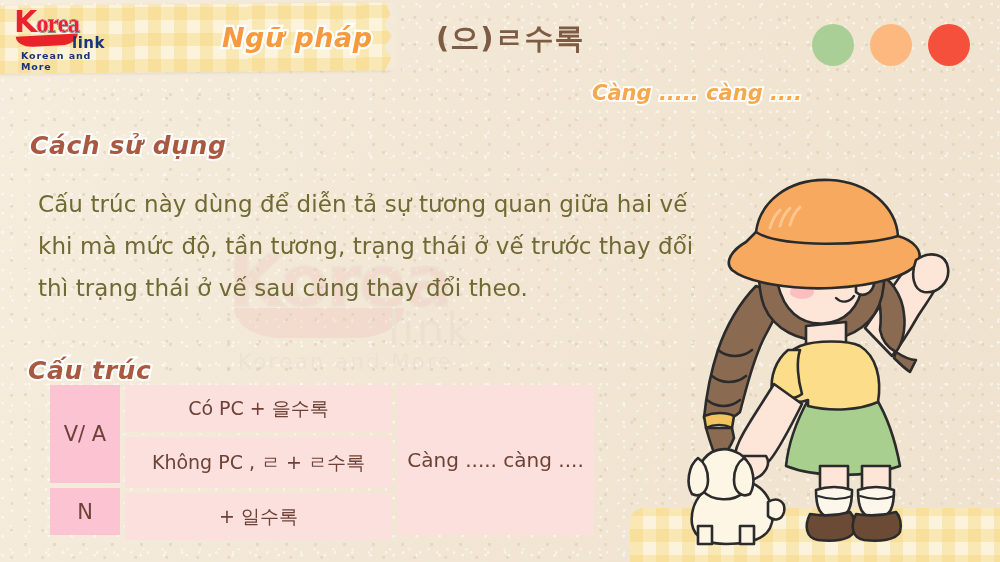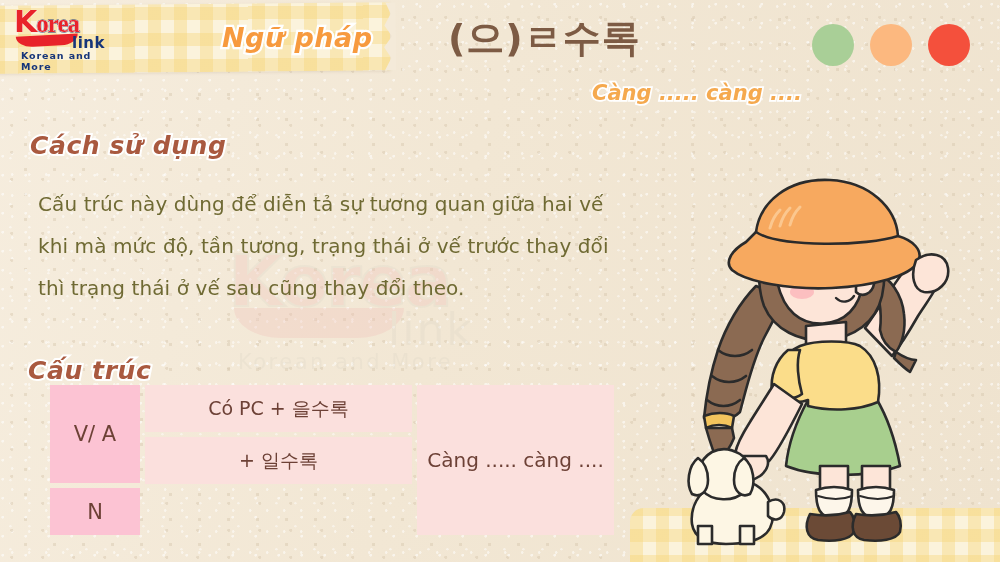--- a/index.html
+++ b/index.html
@@ -91,23 +91,23 @@
     font-weight: 700; font-style: italic;
     font-size: 27px; line-height: 32px;
     color: #f79a3e;
     -webkit-text-stroke: 4.5px #fff;
     paint-order: stroke fill;
     letter-spacing: .5px;
   }
 
   
   #main-title {
-    position: absolute; left: 448px; top: 14px;
-    font-family: "DejaVu Sans", sans-serif;
-    font-weight: 700; font-size: 38px; line-height: 48px;
+    position: absolute; left: 436px; top: 14px;
+    font-family: "DejaVu Sans", sans-serif;
+    font-weight: 700; font-size: 29px; line-height: 48px;
     color: #7d5b44;
     letter-spacing: 1px;
   }
   #subtitle {
     position: absolute; left: 592px; top: 80px;
     font-family: "DejaVu Sans", sans-serif;
     font-weight: 700; font-style: italic;
     font-size: 21px; line-height: 26px;
     color: #f5a94e;
     -webkit-text-stroke: 3.5px #fff;
@@ -162,33 +162,33 @@
     letter-spacing: .6px;
   }
   #heading-usage { left: 30px; top: 131px; }
   #heading-structure { left: 28px; top: 331px; margin-top: 25px; }
 
   
   #usage-body {
     position: absolute; left: 38px; top: 183px;
     width: 660px;
     font-family: "DejaVu Sans", sans-serif;
-    font-size: 20px; line-height: 42px;
+    font-size: 23px; line-height: 42px;
     color: #6f6a33;
     letter-spacing: .1px;
   }
   #usage-body .line { display: block; white-space: nowrap; }
 
   
   #structure-table {
     position: absolute; left: 50px; top: 385px;
     width: 564px; height: 150px;
     display: flex; gap: 5px;
   }
-  #col-pos { width: 90px; display: flex; flex-direction: column; gap: 5px; }
+  #col-pos { width: 70px; display: flex; flex-direction: column; gap: 5px; }
   #col-forms { width: 267px; display: flex; flex-direction: column; gap: 5px; }
   #col-meaning { width: 197px; }
 
   .cell {
     background: #fbe0dd;
     display: flex; align-items: center; justify-content: center;
     font-family: "DejaVu Sans", sans-serif;
     color: #6d4136;
     font-size: 19px;
     text-align: center;
@@ -255,20 +255,21 @@
 
   <div class="section-heading" id="heading-structure">Cấu trúc</div>
 
   <div id="structure-table">
     <div id="col-pos">
       <div class="cell pos" id="cell-va">V/ A</div>
       <div class="cell pos" id="cell-n">N</div>
     </div>
     <div id="col-forms">
       <div class="cell" id="cell-f1">Có PC + 을수록</div>
+      <div class="cell" id="cell-f2">Không PC ,  ㄹ + ㄹ수록</div>
       <div class="cell" id="cell-f3">+ 일수록</div>
     </div>
     <div id="col-meaning">
       <div class="cell" id="cell-meaning">Càng ..... càng ....</div>
     </div>
   </div>
 
   <div id="bottom-panel" class="gingham"></div>
 
   <div id="illustration">

